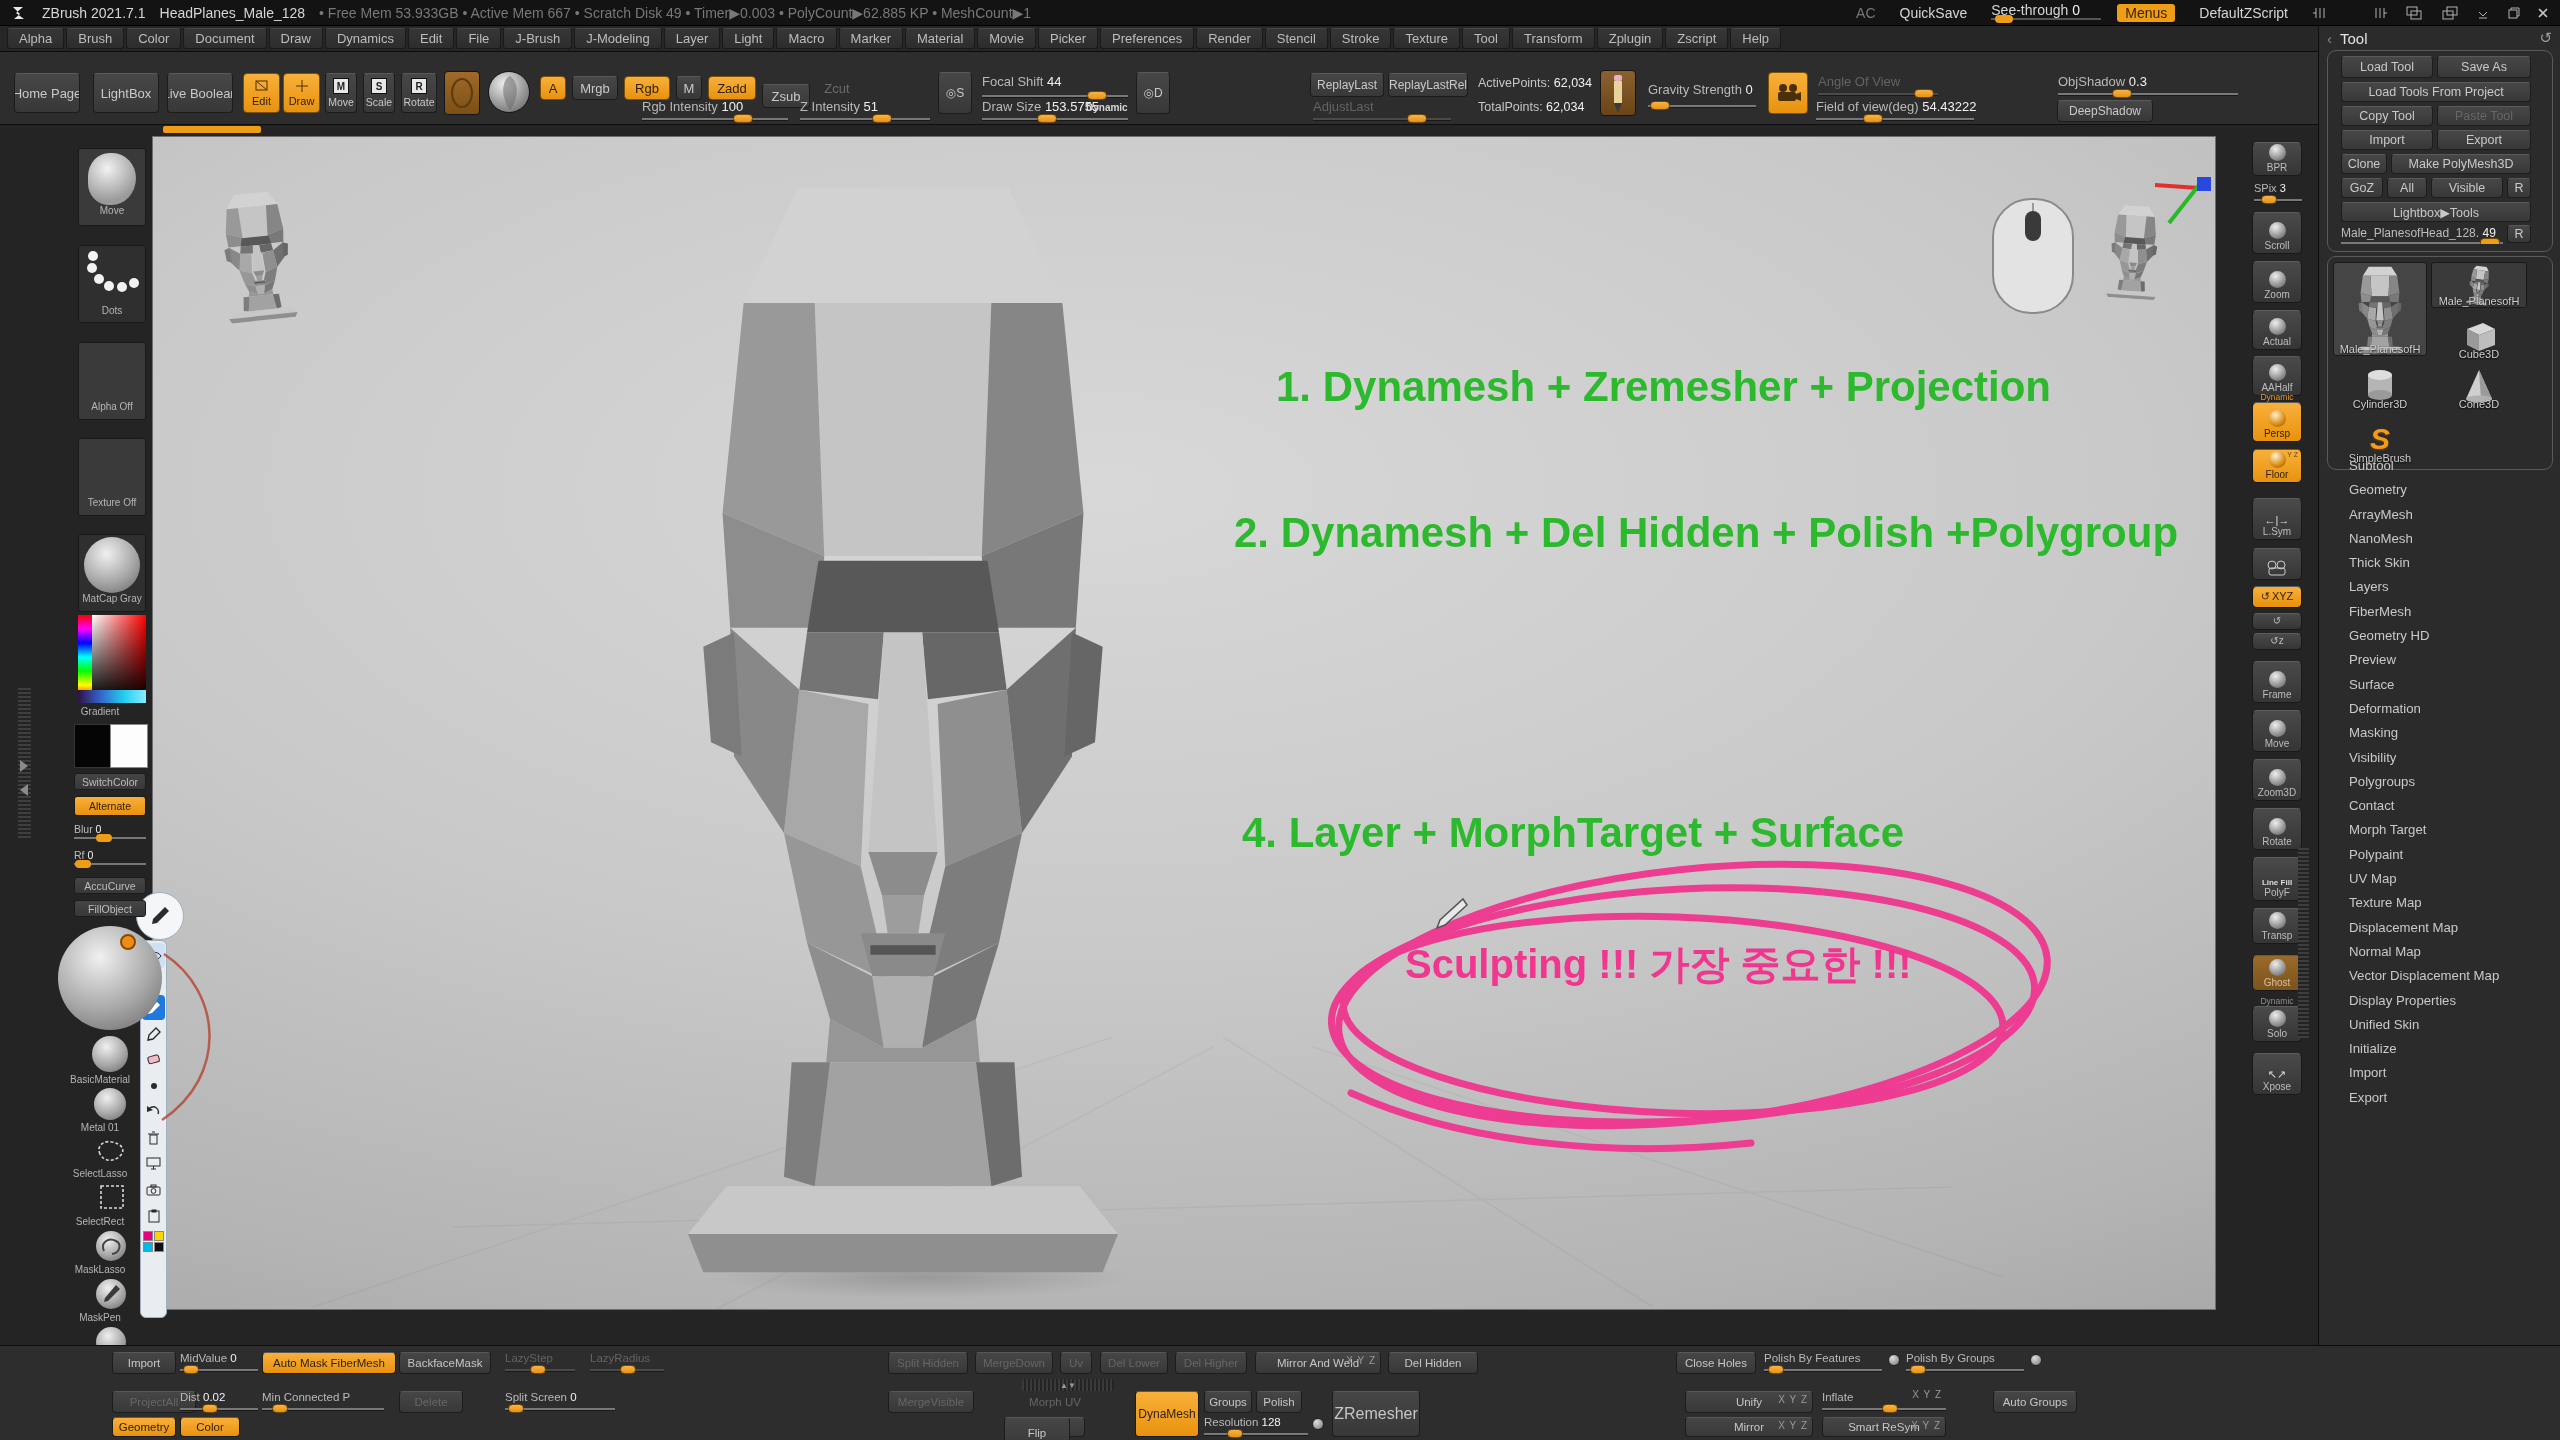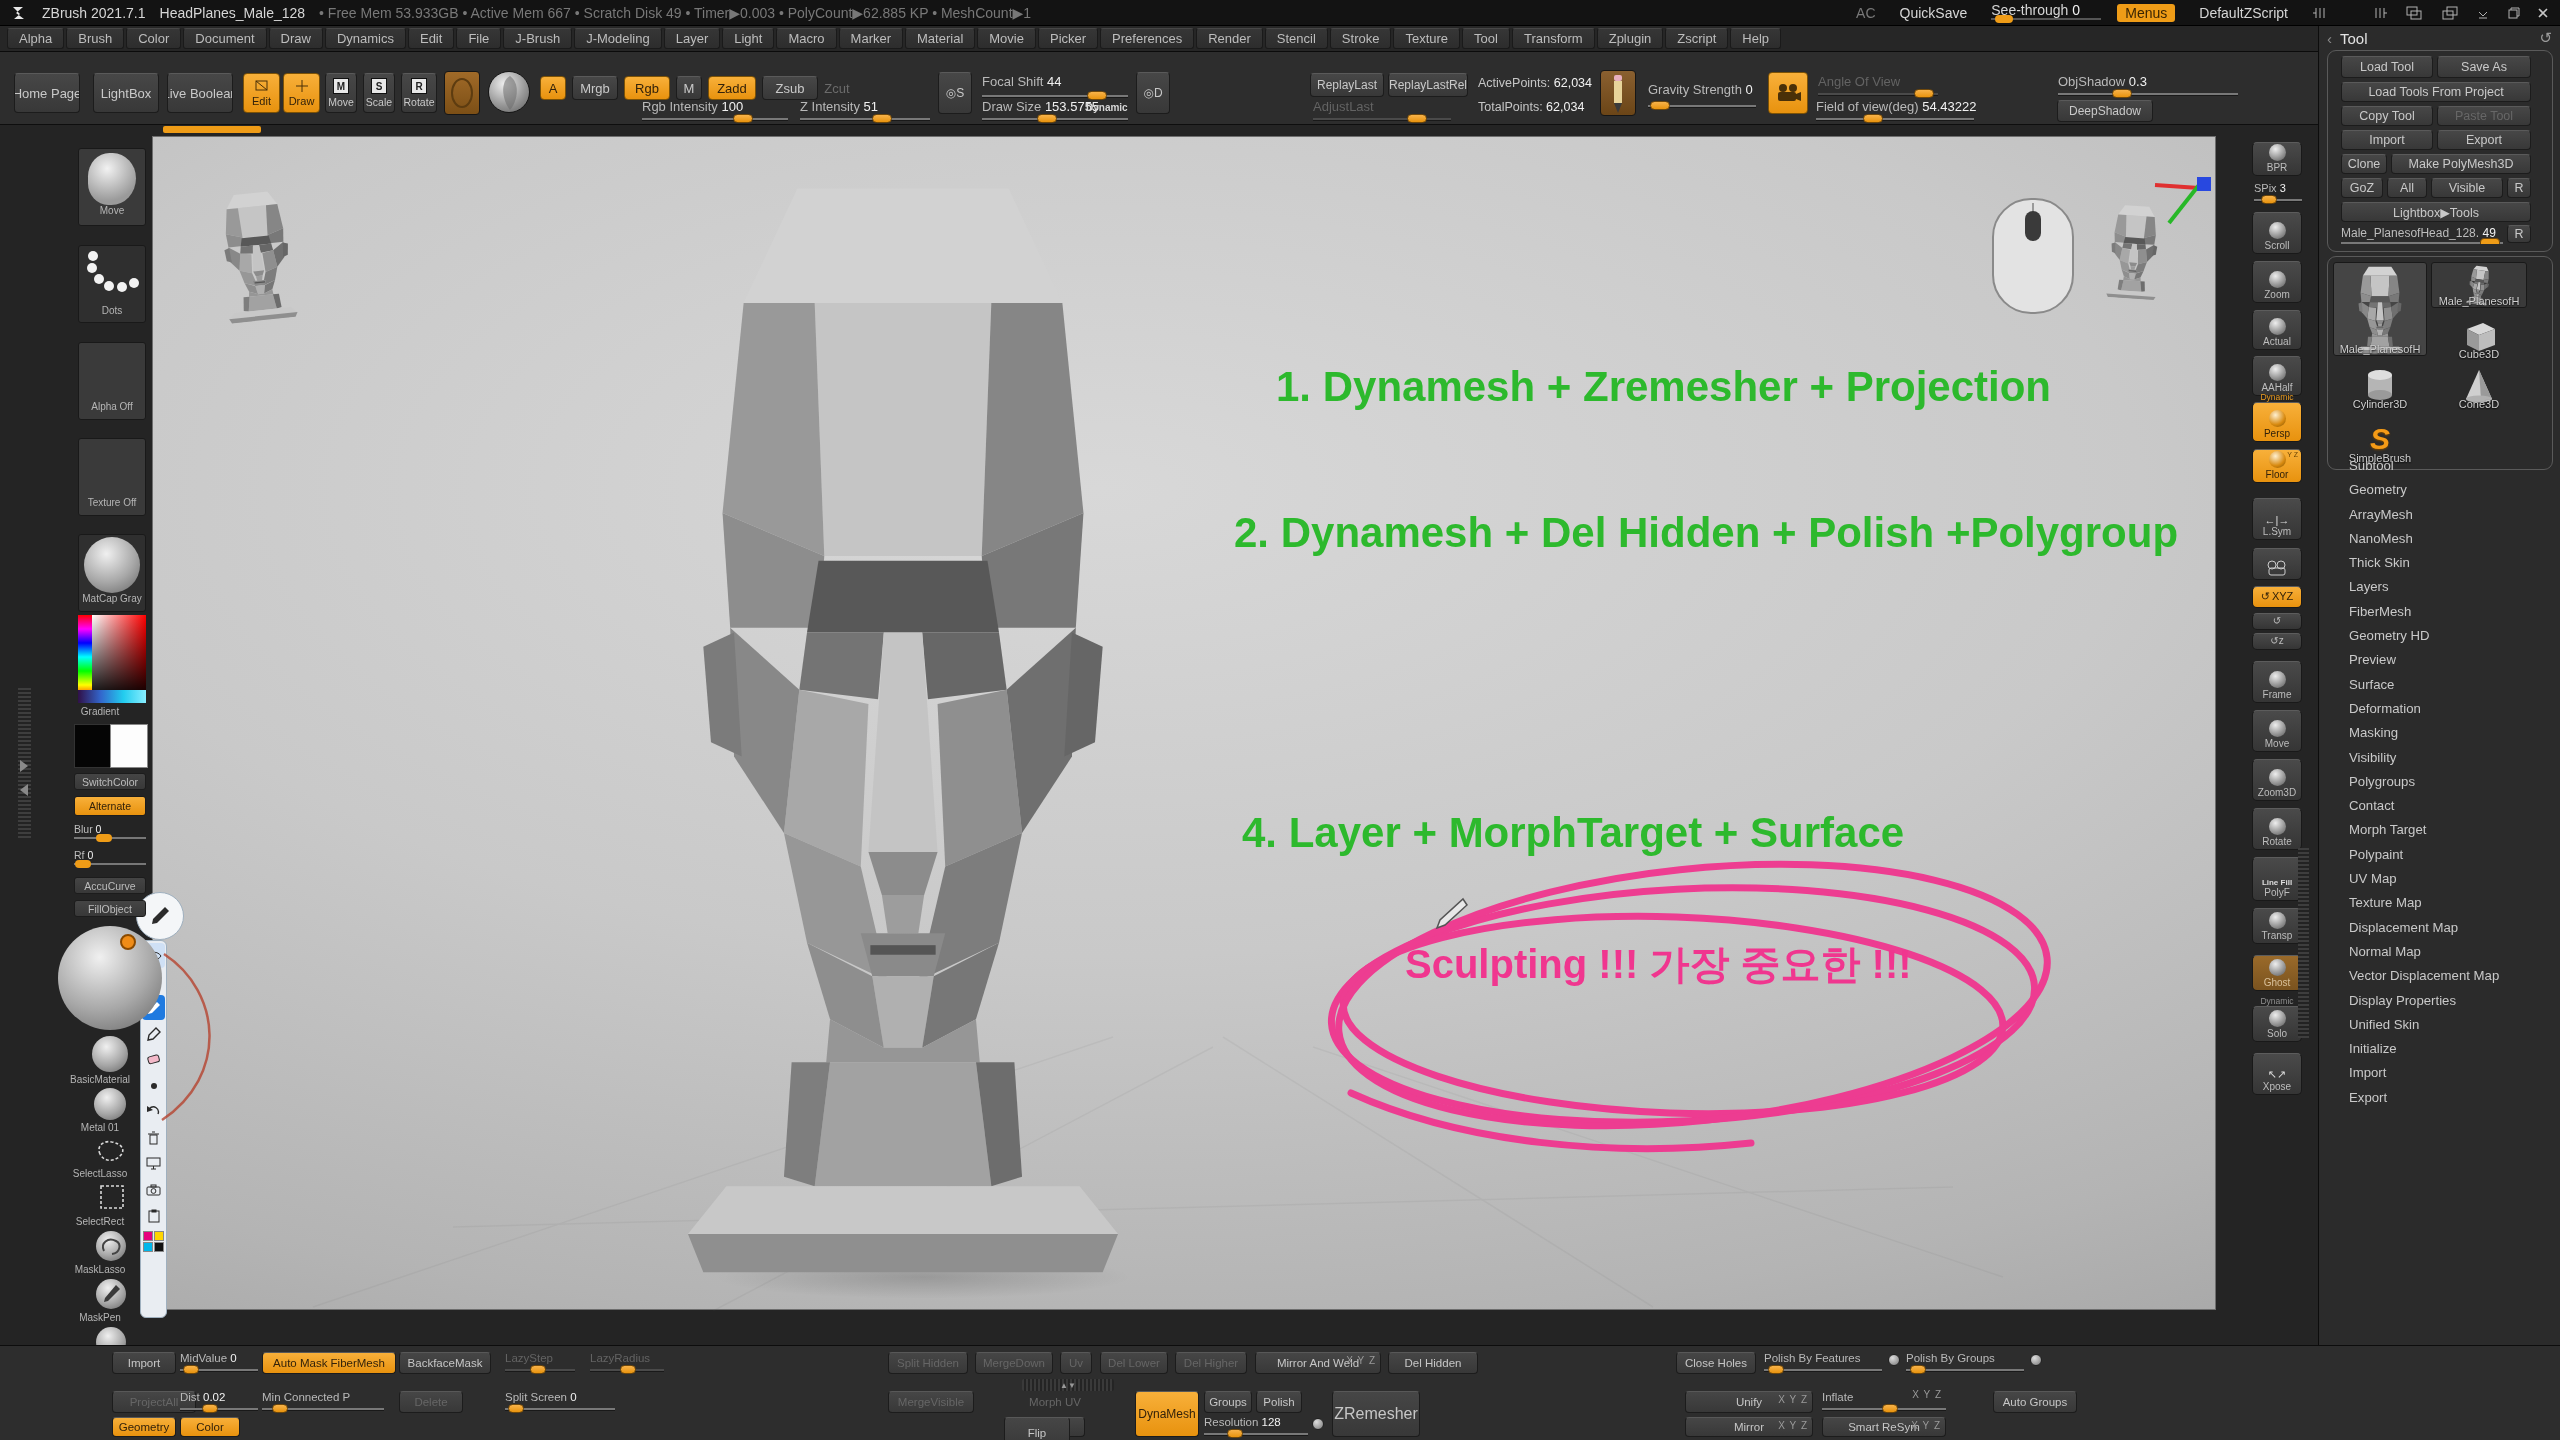--- a/index.html
+++ b/index.html
@@ -252,21 +252,21 @@
           <ellipse cx="17" cy="21" rx="10" ry="14" fill="none" stroke="#5d3c10" stroke-width="2"></ellipse>
         </svg></div>
     <div class="shthumb ballic" style="left:488px;top:19px;width:42px;height:42px;border-radius:50%"><svg width="42" height="42" viewBox="0 0 42 42">
           <path d="M21 4 C10 10 14 30 21 38 C28 30 32 12 21 4" fill="#6c6c6c" opacity=".55"></path>
         </svg></div>
     <div class="zbtn on" style="left:540px;top:24px;width:26px;height:24px">A</div>
     <div class="zbtn" style="left:572px;top:24px;width:46px;height:24px">Mrgb</div>
     <div class="zbtn on" style="left:624px;top:24px;width:46px;height:24px">Rgb</div>
     <div class="zbtn" style="left:676px;top:24px;width:26px;height:24px">M</div>
     <div class="zbtn on" style="left:708px;top:24px;width:48px;height:24px">Zadd</div>
-    <div class="zbtn" style="left:762px;top:24px;width:56px;height:24px">Zsub</div>
+    <div class="zbtn" style="left:762px;top:32px;width:48px;height:24px">Zsub</div>
     <div class="zbtn dim" style="left:816px;top:24px;width:42px;height:24px;background:none;border-color:transparent">Zcut</div>
     <div class="sl" style="left:642px;top:47px;width:146px">
       <span class="lab"><span>Rgb Intensity</span> <span class="val">100</span></span>
       <div class="track">
           <div class="knob" style="left:62%"></div>
         </div>
     </div>
     <div class="sl" style="left:800px;top:47px;width:130px">
       <span class="lab"><span>Z Intensity</span> <span class="val">51</span></span>
       <div class="track">

